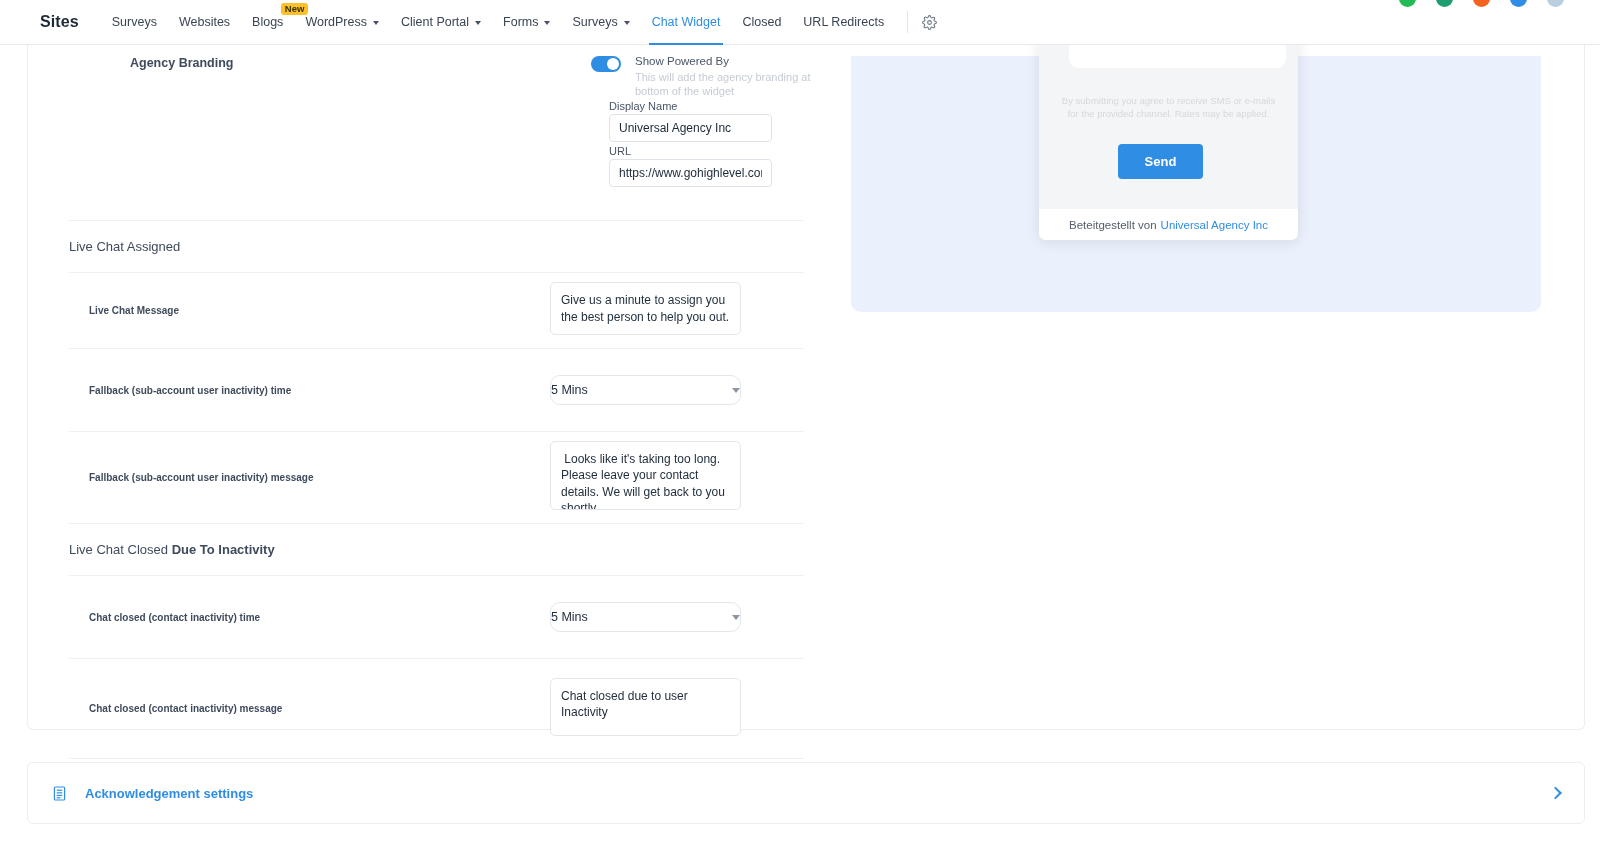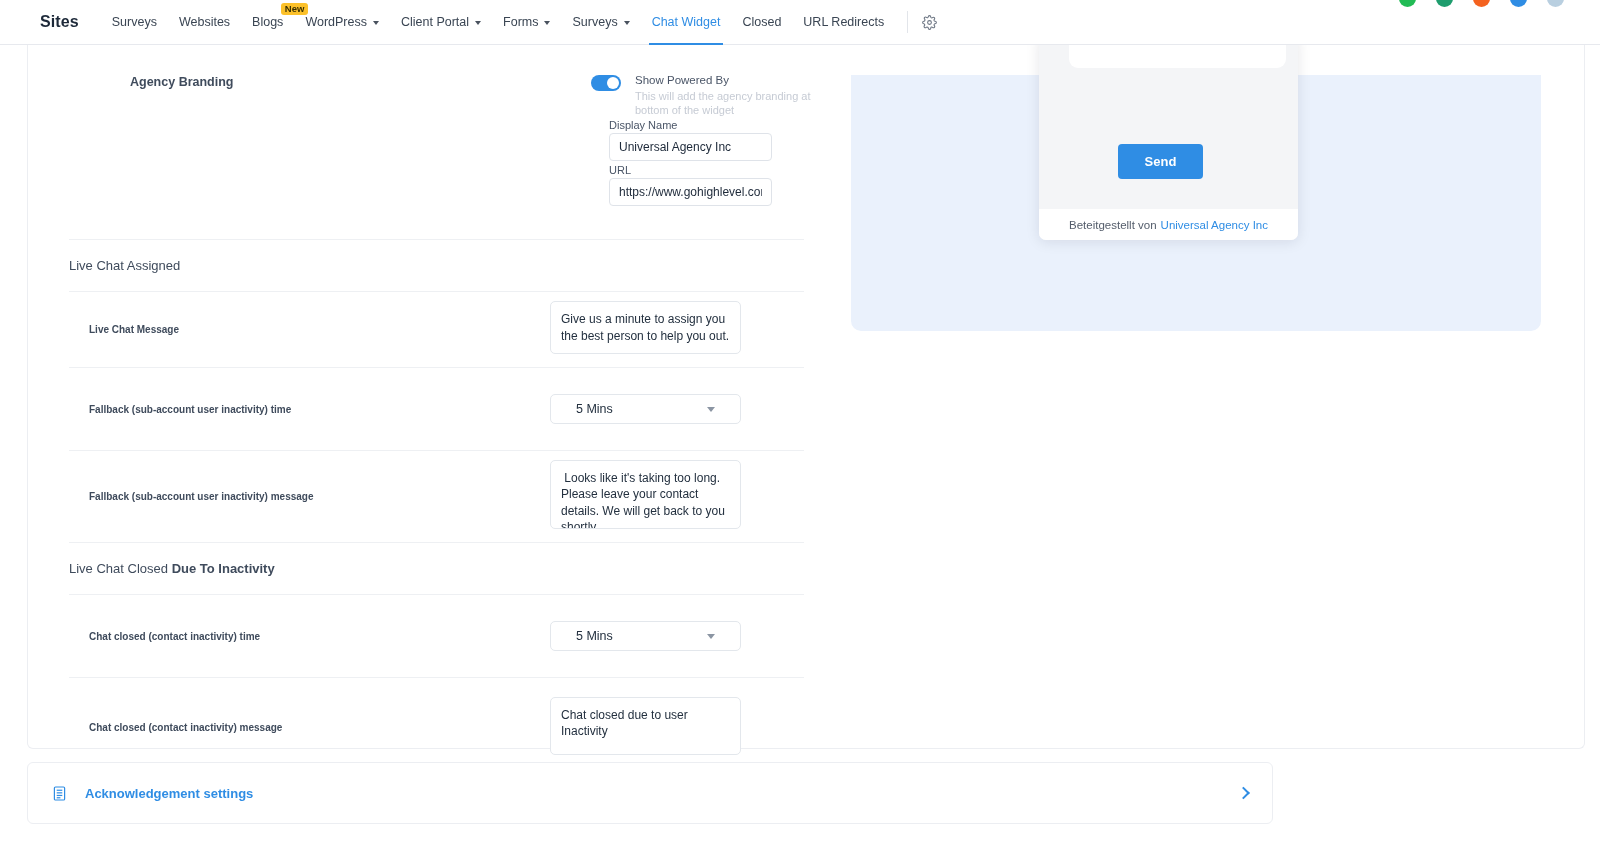--- a/index.html
+++ b/index.html
@@ -59,21 +59,21 @@
     width: 22px; height: 22px; display: flex; align-items: center;
     justify-content: center; cursor: pointer;
   }
 
   
   .topdots { position: absolute; top: -10px; right: 36px; display: flex; gap: 20px; z-index: 30; }
   .topdot { width: 17px; height: 17px; border-radius: 50%; }
 
   
   .card {
-    position: absolute; left: 27px; top: 39px;
+    position: absolute; left: 27px; top: 20px;
     width: 1558px; height: 710px;
     background: #ffffff;
     border: 1px solid #eceef2;
     border-top: none;
     border-radius: 0 0 6px 6px;
   }
 
   .settings-col { position: absolute; left: 41px; top: 0; width: 735px; }
 
   
@@ -138,25 +138,25 @@
     border: 1px solid #e3e7ec; border-radius: 5px;
     background: #fff;
     font-size: 12px; color: #23303f; line-height: 1.35;
     padding: 9px 10px;
     font-family: "Liberation Sans", sans-serif;
     resize: none; outline: none;
     overflow: hidden;
   }
   .select-box {
     width: 191px; height: 30px;
-    border: 1px solid #e3e7ec; border-radius: 5px;
+    border: 1px solid #e3e7ec; border-radius: 10px;
     background: #fff;
     font-size: 12.5px; color: #23303f;
     display: flex; align-items: center; justify-content: space-between;
-    padding: 0 25px; cursor: pointer;
+    padding: 0 0; cursor: pointer;
   }
   .chev-down {
     width: 0; height: 0;
     border-left: 4px solid transparent;
     border-right: 4px solid transparent;
     border-top: 5px solid #8b95a3;
   }
   .row-divider-bottom { border-top: 1px solid #eef0f3; height: 0; }
 
   
@@ -199,21 +199,21 @@
     background: #ffffff;
     display: flex; align-items: center; justify-content: center;
     font-size: 11.5px; color: #545d6b;
     gap: 4px;
   }
   .widget-footer a { color: #2f8de4; text-decoration: none; }
 
   
   .ack-card {
     position: absolute; left: 27px; top: 762px;
-    width: 1246px; height: 62px;
+    width: 1558px; height: 62px;
     background: #ffffff;
     border: 1px solid #eceef2;
     border-radius: 6px;
     display: flex; align-items: center;
     cursor: pointer;
   }
   .ack-icon { margin-left: 25px; display: flex; align-items: center; }
   .ack-label {
     margin-left: 19px; font-size: 13px; font-weight: 700; color: #2f8de4;
   }
@@ -367,20 +367,21 @@
     </div>
 
     <div class="row-divider-bottom"></div>
   </div>
 
   <div class="preview-panel"></div>
 </div>
 
 <div class="widget">
   <div class="widget-inputbox"></div>
+  <div class="widget-disclaimer">By submitting you agree to receive SMS or e-mails for the provided channel. Rates may be applied.</div>
   <button class="send-btn">Send</button>
   <div class="widget-footer">
     <span>Beteitgestellt von</span>
     <a href="#">Universal Agency Inc</a>
   </div>
 </div>
 
 <div class="ack-card">
   <span class="ack-icon">
     <svg width="13" height="15" viewBox="0 0 14 16" fill="none" stroke="#2f8de4" stroke-width="1.3">

